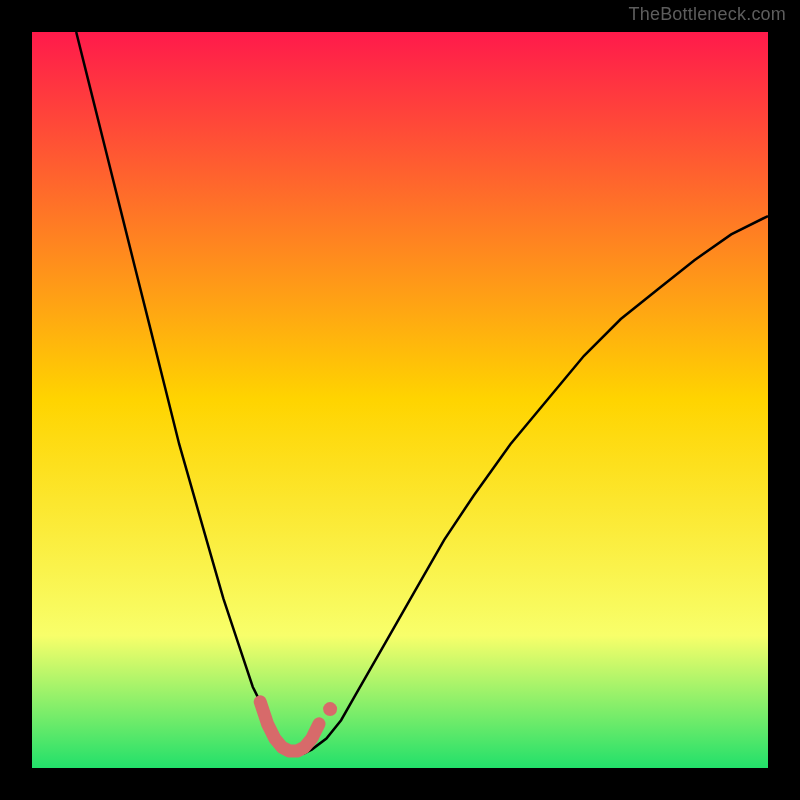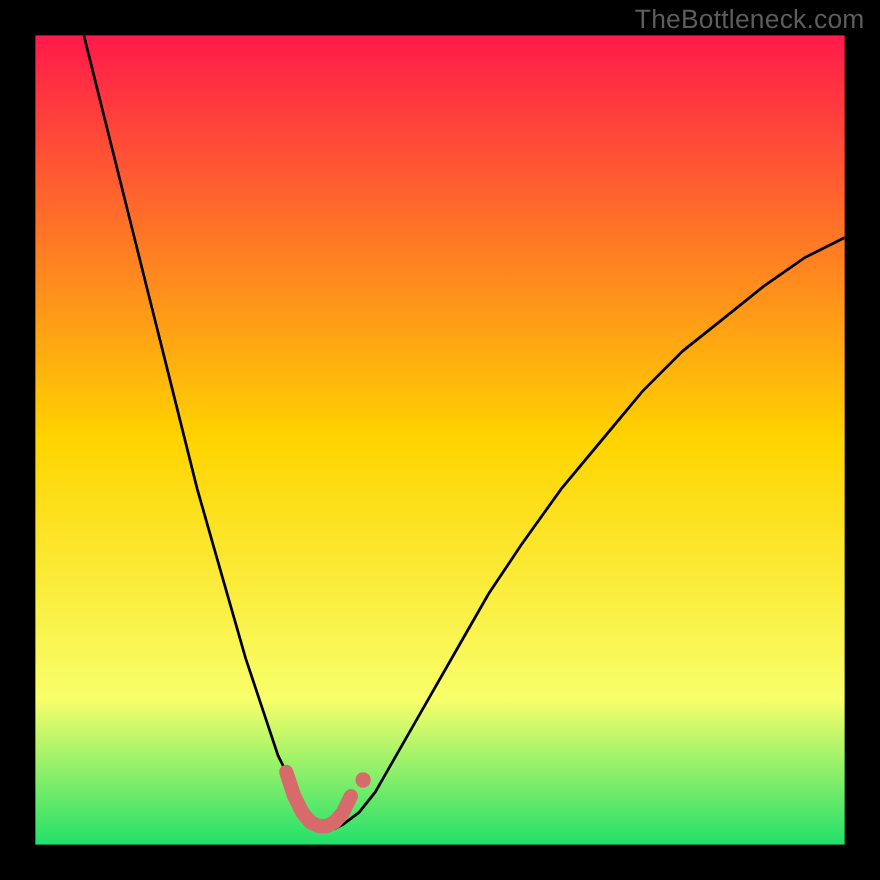--- a/index.html
+++ b/index.html
@@ -17,21 +17,21 @@
     left: 0;
     width: 800px;
     height: 800px;
     background: #000;
   }
   .watermark {
     position: absolute;
     top: 4px;
     right: 14px;
     color: #5d5d5d;
-    font-size: 24px;
+    font-size: 18px;
     font-weight: 500;
     letter-spacing: 0.2px;
   }
   .plot {
     position: absolute;
     left: 32px;
     top: 32px;
     width: 736px;
     height: 736px;
     display: block;

